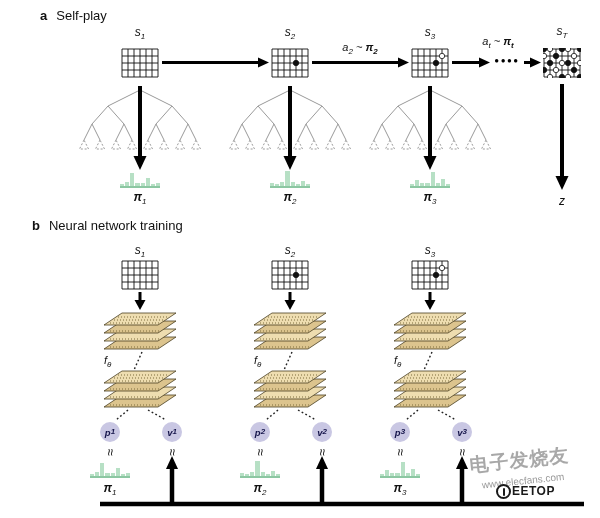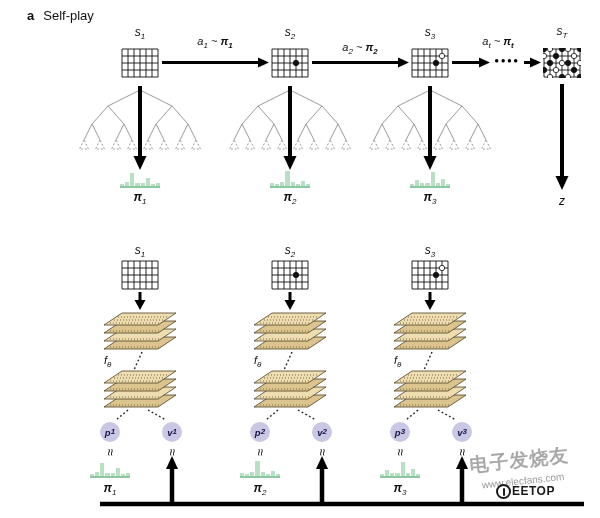--- a/index.html
+++ b/index.html
@@ -62,21 +62,21 @@
         <polygon points="4,21 22,9 76,9 58,21" fill="#dcc48e"></polygon>
         <line x1="10" y1="19" x2="59" y2="19" stroke="#7a6a3a" stroke-width="1" stroke-dasharray="1,2"></line>
         <polygon points="4,13 22,1 76,1 58,13" fill="#eeddb0"></polygon>
         <line x1="18" y1="5" x2="68" y2="5" stroke="#7a6a3a" stroke-width="1" stroke-dasharray="1,2"></line>
         <line x1="14" y1="8" x2="64" y2="8" stroke="#7a6a3a" stroke-width="1" stroke-dasharray="1,2"></line>
         <line x1="10" y1="11" x2="60" y2="11" stroke="#7a6a3a" stroke-width="1" stroke-dasharray="1,2"></line>
       </g>
     </defs>
   </svg>
 
-  <div class="panel-title" style="left:27px;top:8px">
+  <div class="panel-title" style="left:40px;top:8px">
     <span class="tag">a</span><span>Self-play</span>
   </div>
 
   <div class="lbl" style="left:125px;top:25px;width:30px"><span>s</span><sub>1</sub></div>
   <div class="lbl" style="left:275px;top:25px;width:30px"><span>s</span><sub>2</sub></div>
   <div class="lbl" style="left:415px;top:25px;width:30px"><span>s</span><sub>3</sub></div>
   <div class="lbl" style="left:547px;top:24px;width:30px"><span>s</span><sub>T</sub></div>
 
   <div class="board" style="left:121px;top:48px"><svg viewBox="0 0 38 30" width="38" height="30">
         <line x1="1" y1="1" x2="1" y2="29" stroke="#111" stroke-width="0.9"></line>
@@ -168,25 +168,20 @@
   <svg class="abs" style="left:452px;top:57px" width="38" height="11">
     <line x1="0" y1="5.5" x2="28" y2="5.5" stroke="#000" stroke-width="3"></line>
       <polygon points="27,0.5 27,10.5 38,5.5" fill="#000"></polygon>
   </svg>
   <div class="dots" style="left:490px;top:56px;width:34px">●●●●</div>
   <svg class="abs" style="left:524px;top:57px" width="17" height="11">
     <line x1="0" y1="5.5" x2="7" y2="5.5" stroke="#000" stroke-width="3"></line>
       <polygon points="6,0.5 6,10.5 17,5.5" fill="#000"></polygon>
   </svg>
 
-  <div class="alab" style="left:160px;top:35px;width:110px">
-    <span>a</span><sub>1</sub>
-    <span>~</span>
-    <span class="pib">π</span><sub class="pib">1</sub>
-  </div>
   <div class="alab" style="left:310px;top:41px;width:100px">
     <span>a</span><sub>2</sub>
     <span>~</span>
     <span class="pib">π</span><sub class="pib">2</sub>
   </div>
   <div class="alab" style="left:448px;top:35px;width:100px">
     <span>a</span><sub>t</sub>
     <span>~</span>
     <span class="pib">π</span><sub class="pib">t</sub>
   </div>
@@ -248,20 +243,23 @@
   <div class="pilab" style="left:120px;top:190px"><span class="pib">π</span><sub>1</sub></div>
   <div class="pilab" style="left:270px;top:190px"><span class="pib">π</span><sub>2</sub></div>
   <div class="pilab" style="left:410px;top:190px"><span class="pib">π</span><sub>3</sub></div>
 
   <svg class="abs" style="left:555px;top:84px" width="14" height="108">
       <line x1="7" y1="0" x2="7" y2="94" stroke="#000" stroke-width="4"></line>
       <polygon points="0.5,92 13.5,92 7,106" fill="#000"></polygon>
     </svg>
   <div class="lbl" style="left:555px;top:194px;width:14px">z</div>
 
+  <div class="panel-title" style="left:32px;top:218px">
+    <span class="tag">b</span><span>Neural network training</span>
+  </div>
 
   <div class="lbl" style="left:125px;top:243px;width:30px"><span>s</span><sub>1</sub></div>
   <div class="lbl" style="left:275px;top:243px;width:30px"><span>s</span><sub>2</sub></div>
   <div class="lbl" style="left:415px;top:243px;width:30px"><span>s</span><sub>3</sub></div>
 
   <div class="board" style="left:121px;top:260px"><svg viewBox="0 0 38 30" width="38" height="30">
         <line x1="1" y1="1" x2="1" y2="29" stroke="#111" stroke-width="0.9"></line>
         <line x1="7" y1="1" x2="7" y2="29" stroke="#111" stroke-width="0.9"></line>
         <line x1="13" y1="1" x2="13" y2="29" stroke="#111" stroke-width="0.9"></line>
         <line x1="19" y1="1" x2="19" y2="29" stroke="#111" stroke-width="0.9"></line>

